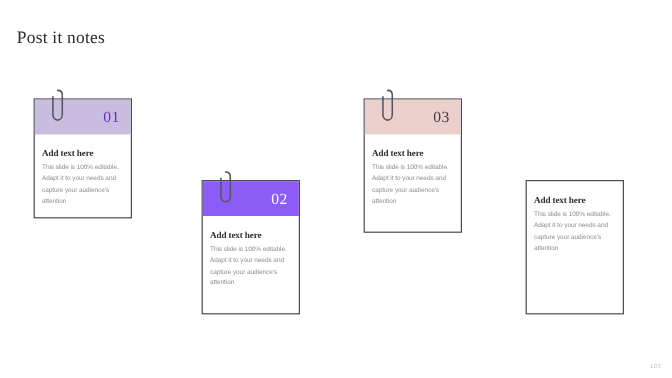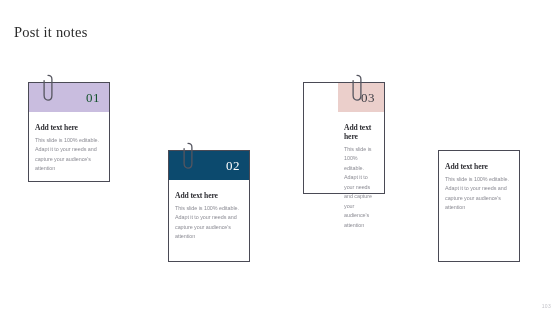--- a/index.html
+++ b/index.html
@@ -91,21 +91,21 @@
     font-family: "Liberation Sans", sans-serif;
     font-size: 5.4px;
     line-height: 1.75;
     color: #8d8d95;
     letter-spacing: -0.05px;
   }
 
   
   .card-1 { left: 28px;  top: 82px;  height: 100px; }
   .card-2 { left: 168px; top: 150px; height: 112px; }
-  .card-3 { left: 303px; top: 82px;  height: 112px; padding-left: 34px; }
+  .card-3 { left: 303px; top: 82px;  height: 112px; }
   .card-4 { left: 438px; top: 150px; height: 112px; }
 
   
   .page-number {
     position: absolute;
     right: 9px;
     bottom: 6px;
     font-family: "Liberation Sans", sans-serif;
     font-size: 5px;
     color: #c3c3c9;
@@ -119,30 +119,30 @@
 
 <div class="notes-area">
 
   <div class="note-card card-1">
     <div class="note-header" style="background-color: rgb(201, 189, 223);">
       <span class="paperclip">
         <svg viewBox="0 0 12 28" width="12" height="28">
           <path d="M6 1.3 C8.4 1.3 9.9 3.0 9.9 5.2 L9.9 21.4 C9.9 24.3 8.2 26.1 6 26.1 C3.8 26.1 2.1 24.3 2.1 21.4 L2.1 6.6" fill="none" stroke="#55555f" stroke-width="1.3" stroke-linecap="round" stroke-linejoin="round"></path>
         </svg>
       </span>
-      <span class="note-number" style="color: #14532d;">01</span>
+      <span class="note-number" style="color: #6d28d9;">01</span>
     </div>
     <div class="note-body">
       <div class="note-heading">Add text here</div>
       <div class="note-text">This slide is 100% editable. Adapt it to your needs and capture your audience's attention</div>
     </div>
   </div>
 
   <div class="note-card card-2">
-    <div class="note-header" style="background-color: #0c4a6e;">
+    <div class="note-header" style="background-color: #8b5cf6;">
       <span class="paperclip">
         <svg viewBox="0 0 12 28" width="12" height="28">
           <path d="M6 1.3 C8.4 1.3 9.9 3.0 9.9 5.2 L9.9 21.4 C9.9 24.3 8.2 26.1 6 26.1 C3.8 26.1 2.1 24.3 2.1 21.4 L2.1 6.6" fill="none" stroke="#55555f" stroke-width="1.3" stroke-linecap="round" stroke-linejoin="round"></path>
         </svg>
       </span>
       <span class="note-number" style="color: rgb(255, 255, 255);">02</span>
     </div>
     <div class="note-body">
       <div class="note-heading">Add text here</div>
       <div class="note-text">This slide is 100% editable. Adapt it to your needs and capture your audience's attention</div>

